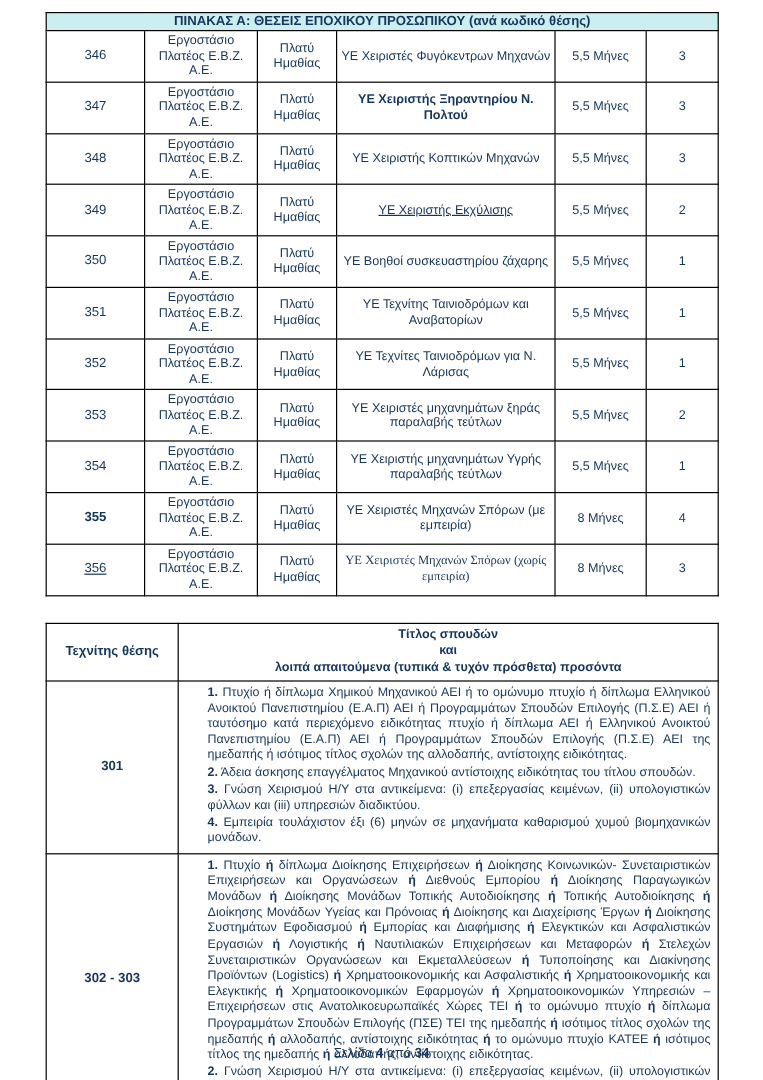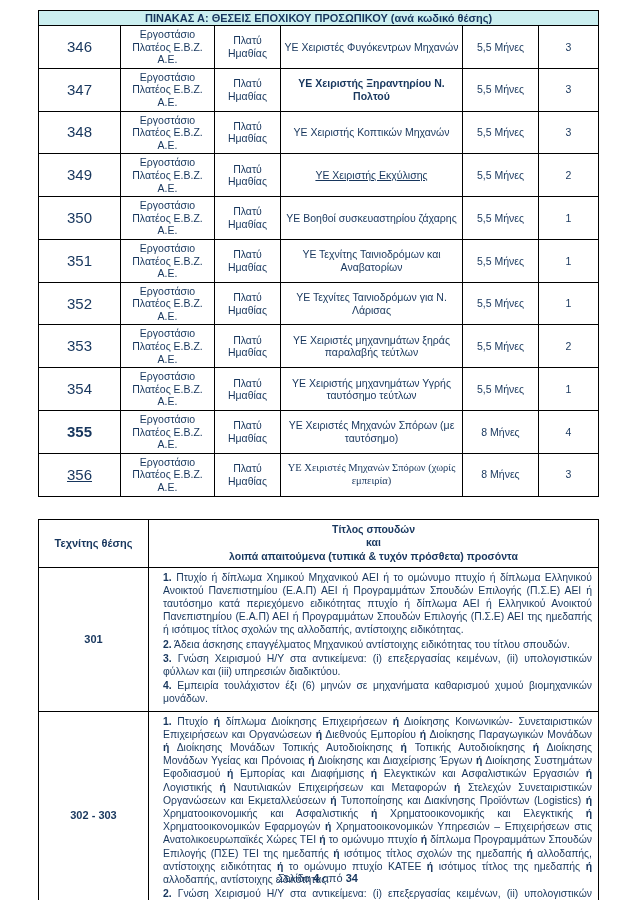--- a/index.html
+++ b/index.html
@@ -15,40 +15,40 @@
   td, th { border:1px solid #000; box-sizing:border-box; }
   .table-title {
     background:#CBEFF0; font-weight:bold; font-size:11px;
     text-align:center; padding:1px 2px; color:#17365D;
   }
   
   .table-a td {
     font-size:10.5px; text-align:center; vertical-align:middle;
     padding:2px 3px; line-height:1.2;
   }
-  .table-a .col-code { font-size:15px;text-align:center; }
+  .table-a .col-code { font-size:11px;text-align:center; }
   
   .table-b { margin-top:22px; }
   .table-b th.code-head {
     font-size:11px; font-weight:bold; text-align:center; vertical-align:middle;
     padding:2px; color:#17365D;
   }
   .table-b th.quals-head {
     font-size:10.5px; font-weight:bold; text-align:center; vertical-align:middle;
     padding:3px 4px; color:#17365D; line-height:1.3;
   }
   .table-b td.code-cell {
     font-size:11px; font-weight:bold; text-align:center; vertical-align:middle;
     padding:2px;
   }
   .table-b td.quals-cell {
     font-size:10.4px; text-align:justify; vertical-align:top;
     padding:3px 6px 4px 6px; line-height:1.27;
   }
-  .para { margin:0 0 1px 8px; }
+  .para { margin:0 0 1px 18px; }
   .para b.num { font-weight:bold; }
   .para b.or { font-weight:bold; }
   .footer {
     position:absolute; left:0; bottom:16px; width:100%;
     text-align:center; font-size:11px; color:#17365D;
   }
   .footer b { font-weight:bold; }
 </style>
 </head>
 <body>
@@ -131,29 +131,29 @@
           <td class="col-employer" style="height: 38px;">Εργοστάσιο Πλατέος Ε.Β.Ζ. Α.Ε.</td>
           <td class="col-location" style="height: 38px;">Πλατύ Ημαθίας</td>
           <td class="col-position" style="height: 38px;">ΥΕ Χειριστές μηχανημάτων ξηράς παραλαβής τεύτλων</td>
           <td class="col-duration" style="height: 38px;">5,5 Μήνες</td>
           <td class="col-count" style="height: 38px;">2</td>
         </tr>
         <tr>
           <td class="col-code" style="height: 38px;">354</td>
           <td class="col-employer" style="height: 38px;">Εργοστάσιο Πλατέος Ε.Β.Ζ. Α.Ε.</td>
           <td class="col-location" style="height: 38px;">Πλατύ Ημαθίας</td>
-          <td class="col-position" style="height: 38px;">ΥΕ Χειριστής μηχανημάτων Υγρής ταυτόσημο τεύτλων</td>
+          <td class="col-position" style="height: 38px;">ΥΕ Χειριστής μηχανημάτων Υγρής παραλαβής τεύτλων</td>
           <td class="col-duration" style="height: 38px;">5,5 Μήνες</td>
           <td class="col-count" style="height: 38px;">1</td>
         </tr>
         <tr>
           <td class="col-code" style="height: 38px; font-weight: bold;">355</td>
           <td class="col-employer" style="height: 38px;">Εργοστάσιο Πλατέος Ε.Β.Ζ. Α.Ε.</td>
           <td class="col-location" style="height: 38px;">Πλατύ Ημαθίας</td>
-          <td class="col-position" style="height: 38px;">ΥΕ Χειριστές Μηχανών Σπόρων (με ταυτόσημο)</td>
+          <td class="col-position" style="height: 38px;">ΥΕ Χειριστές Μηχανών Σπόρων (με εμπειρία)</td>
           <td class="col-duration" style="height: 38px;">8 Μήνες</td>
           <td class="col-count" style="height: 38px;">4</td>
         </tr>
         <tr>
           <td class="col-code" style="height: 38px; text-decoration: underline;">356</td>
           <td class="col-employer" style="height: 38px;">Εργοστάσιο Πλατέος Ε.Β.Ζ. Α.Ε.</td>
           <td class="col-location" style="height: 38px;">Πλατύ Ημαθίας</td>
           <td class="col-position" style="height: 38px; font-family: Liberation Serif, serif;">ΥΕ Χειριστές Μηχανών Σπόρων (χωρίς εμπειρία)</td>
           <td class="col-duration" style="height: 38px;">8 Μήνες</td>
           <td class="col-count" style="height: 38px;">3</td>

